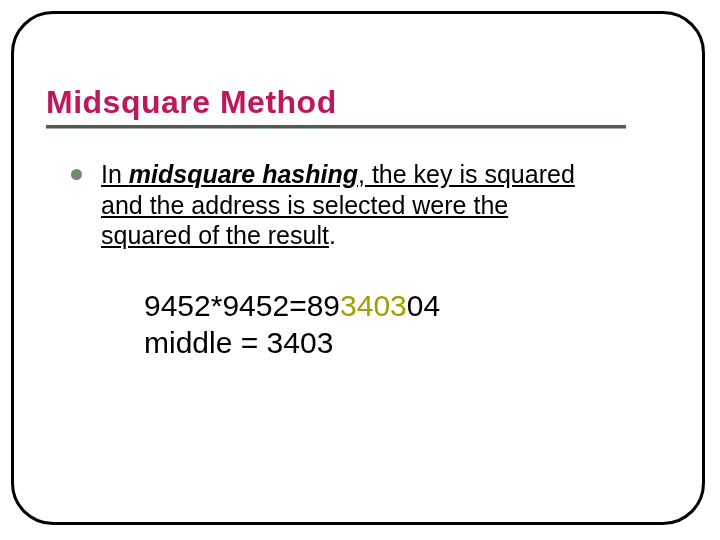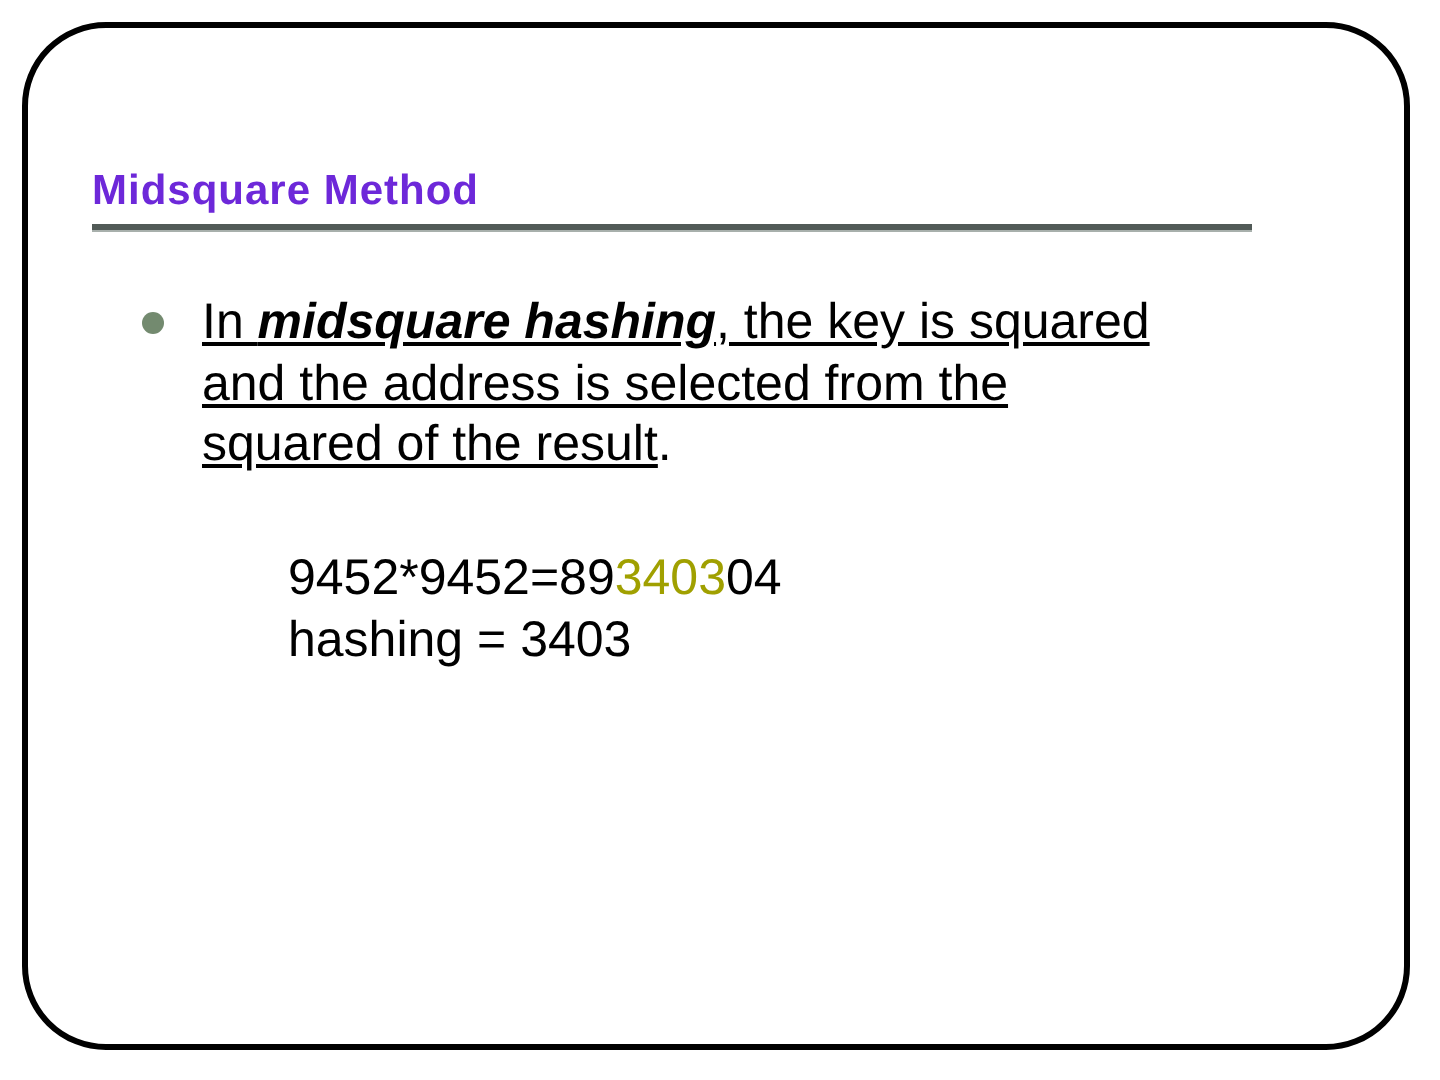--- a/index.html
+++ b/index.html
@@ -21,23 +21,23 @@
     border-radius: 42px;
     box-sizing: border-box;
   }
   .content {
     position: absolute;
     left: 46px;
     top: 84px;
     width: 628px;
   }
   .title {
-    font-size: 21px;
+    font-size: 32px;
     font-weight: bold;
-    color: #6d28d9;
+    color: #be185d;
     letter-spacing: 0.5px;
     margin: 0 0 4px 0;
   }
   .underline-wrap {
     width: 580px;
     height: 0;
     border-top: 3px solid #515a57;
     border-bottom: 1px solid #a8b0ac;
     margin-bottom: 30px;
   }
@@ -64,40 +64,40 @@
     background: #738a6f;
     border-radius: 50%;
   }
   .term {
     font-weight: bold;
     font-style: italic;
   }
   .und { text-decoration: underline; }
   .example-block {
     margin: 36px 0 0 98px;
-    font-size: 25px;
+    font-size: 30px;
     line-height: 1.24;
     color: #000;
   }
   .hl { color: #a0a000; }
 </style>
 </head>
 <body>
 
 <div class="slide-frame"></div>
 
 <div class="content">
   <div class="title">Midsquare Method</div>
   <div class="underline-wrap"></div>
 
   <ul class="bullets">
     <li>
       <span class="und"><span>In </span><span class="term">midsquare hashing</span><span>, the key is squared</span></span><br>
-      <span class="und">and the address is selected from the</span><br>
+      <span class="und">and the address is selected were the</span><br>
       <span class="und">squared of the result</span><span>.</span>
     </li>
   </ul>
 
   <div class="example-block">
     <div><span>9452*9452=89</span><span class="hl">3403</span><span>04</span></div>
-    <div><span>hashing = </span><span>3403</span></div>
+    <div><span>middle = </span><span>3403</span></div>
   </div>
 </div>
 
 </body></html>

